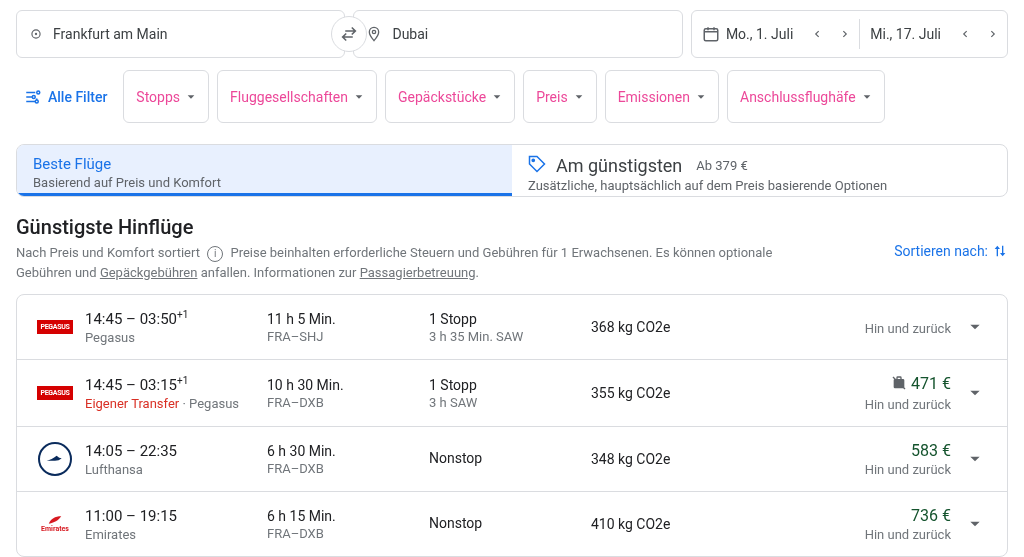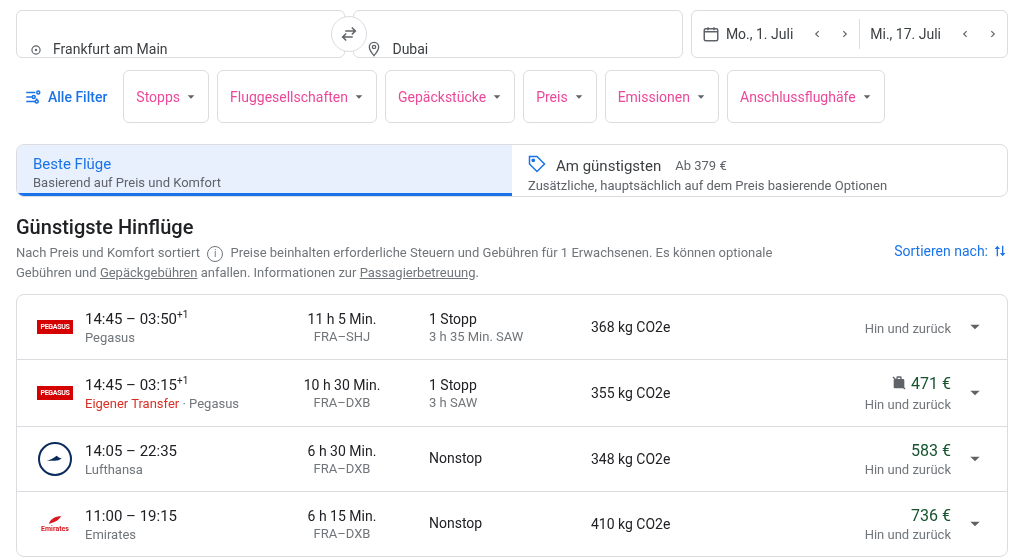--- a/index.html
+++ b/index.html
@@ -1,20 +1,20 @@
 <!DOCTYPE html>
 <html><head>
 <meta charset="utf-8">
 <style>
   * { box-sizing: border-box; margin: 0; padding: 0; font-family: Roboto, Arial, sans-serif; }
   body { background: #fff; color: #3c4043; font-size: 14px; width: 1024px; }
 
   
   .search-row { display: flex; gap: 8px; padding: 10px 16px 8px; align-items: center; }
-  .search-field { flex: 1; border: 1px solid #dadce0; border-radius: 6px; display: flex; align-items: flex-end; height: 48px; padding: 0 12px; color: #3c4043; }
+  .search-field { flex: 1; border: 1px solid #dadce0; border-radius: 6px; display: flex; align-items: center; height: 48px; padding: 0 12px; color: #3c4043; }
   .search-field .icon { color: #5f6368; margin-right: 10px; display:flex; }
   .search-field span.val { color:#3c4043; }
   .swap-btn { width: 36px; height: 36px; border: 1px solid #dadce0; border-radius: 50%; display:flex; align-items:center; justify-content:center; background:#fff; margin: 0 -22px 0 -22px; z-index:2; position:relative; }
   .date-group { display:flex; border:1px solid #dadce0; border-radius:6px; height:48px; align-items:center; }
   .date-cell { display:flex; align-items:center; padding: 0 10px; gap:6px; color:#3c4043; }
   .date-arrows { display:flex; }
   .date-arrows .arr { width:28px; height:46px; display:flex; align-items:center; justify-content:center; color:#5f6368; }
   .date-sep { width:1px; height:30px; background:#dadce0; }
 
   
@@ -22,21 +22,21 @@
   .filter-toggle { display:flex; align-items:center; gap:6px; color:#1a73e8; font-weight:500; padding: 0 8px; height:36px; }
   .chip { border:1px solid #dadce0; border-radius:6px; height:53px; display:flex; align-items:center; padding:0 12px; gap:6px; color:#ec4899; white-space:nowrap; }
   .chip .dd { color:#5f6368; }
 
   
   .tabs { display:flex; margin: 8px 16px 0; border:1px solid #dadce0; border-radius:8px; overflow:hidden; }
   .tab { flex:1; padding: 10px 16px 3px; display:flex; flex-direction:column; gap:2px; }
   .tab.active { background:#e8f0fe; border-bottom:3px solid #1a73e8; }
   .tab .hdr { display:flex; align-items:center; gap:10px; }
   .tab.active .title { color:#1a73e8; font-size:15px; }
-  .tab .title { color:#3c4043; font-size:15px; }
+  .tab .title { color:#3c4043; font-size:18px; }
   .tab .sub { color:#5f6368; font-size:13px; }
   .tab .price-hint { color:#5f6368; font-size:13px; margin-left:4px; }
   .tag-icon { color:#1a73e8; }
 
   
   .section-head { padding: 18px 16px 0; }
   .section-head h2 { font-size:20px; font-weight:500; color:#202124; }
   .head-sub { display:flex; justify-content:space-between; align-items:flex-start; padding: 4px 16px 8px; }
   .head-sub .txt { color:#70757a; font-size:13px; line-height:1.5; max-width:760px; }
   .head-sub .txt a { color:#70757a; text-decoration:underline; }
@@ -46,21 +46,21 @@
   
   .results { margin: 4px 16px 16px; border:1px solid #dadce0; border-radius:8px; }
   .result-row { display:flex; align-items:center; padding: 14px 20px; gap:12px; border-bottom:1px solid #dadce0; }
   .result-row:last-child { border-bottom:none; }
   .airline-logo { width:36px; height:36px; display:flex; align-items:center; justify-content:center; font-size:8px; font-weight:bold; }
   .col-times { width:170px; }
   .col-times .t { color:#202124; font-size:15px; }
   .col-times .sup { font-size:10px; vertical-align:super; color:#202124; }
   .col-times .carrier { color:#70757a; font-size:13px; margin-top:2px; }
   .col-times .warn { color:#d93025; }
-  .col-dur { width:150px;text-align:center; }
+  .col-dur { width:150px; }
   .col-dur .d { color:#202124; }
   .col-dur .route { color:#70757a; font-size:13px; margin-top:2px; }
   .col-stops { width:150px; }
   .col-stops .s { color:#202124; }
   .col-stops .lay { color:#70757a; font-size:13px; margin-top:2px; }
   .col-co2 { width:150px; color:#202124; }
   .col-price { flex:1; text-align:right; }
   .col-price .p { font-size:16px; color:#14532d; }
   .col-price .p.green { color:#188038; }
   .col-price .trip { color:#70757a; font-size:13px; margin-top:2px; }

